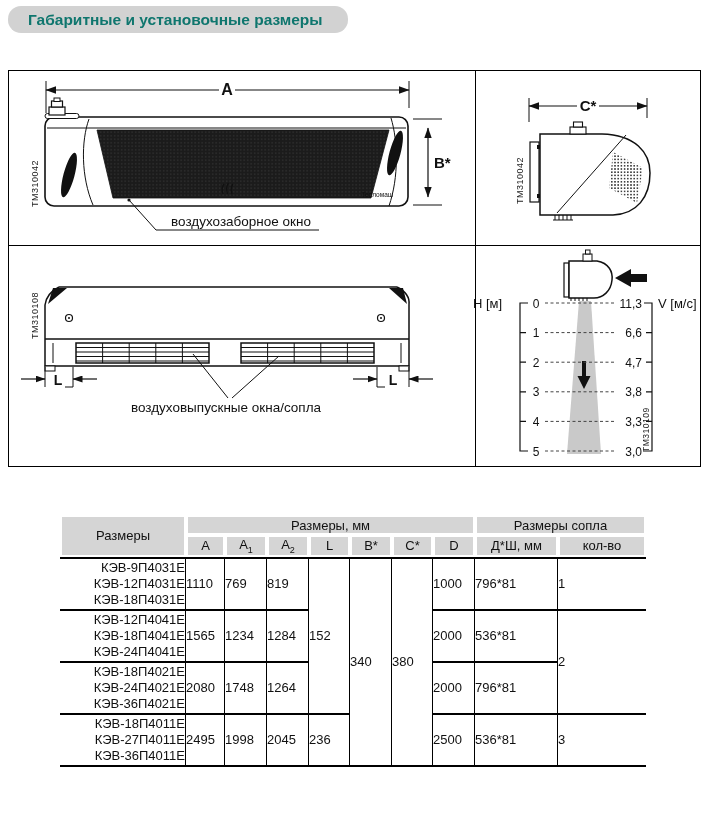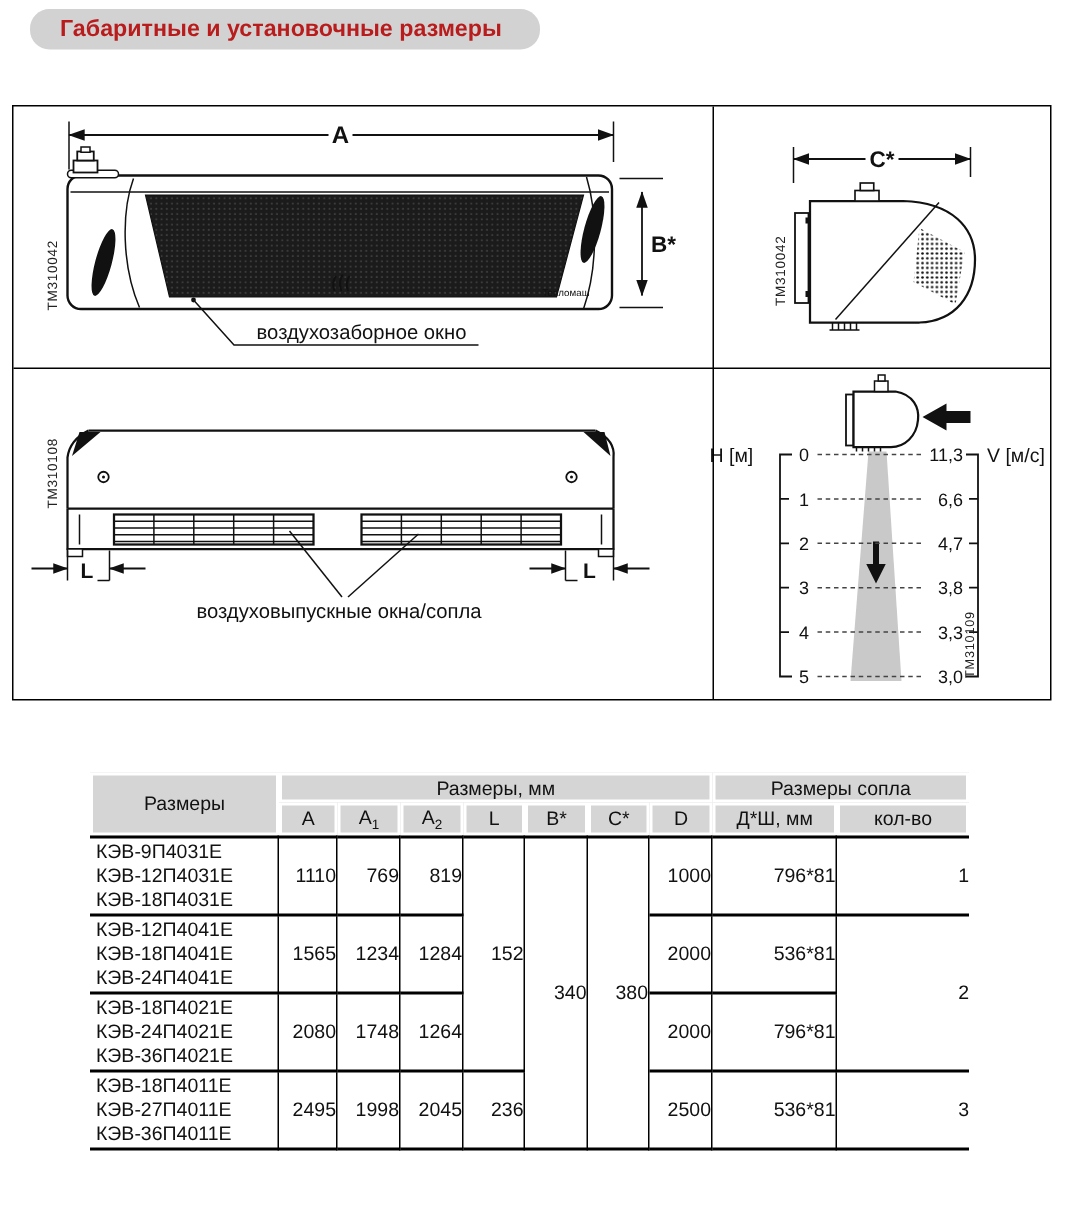--- a/index.html
+++ b/index.html
@@ -1,23 +1,23 @@
 <!DOCTYPE html>
 <html><head>
 <meta charset="utf-8">
 <style>
   html,body{margin:0;padding:0;}
   body{
     width:712px;height:815px;position:relative;background:#ffffff;
     font-family:"Liberation Sans",sans-serif;color:#111;overflow:hidden;
   }
   .title-pill{
-    position:absolute;left:20px;top:6px;width:340px;height:27px;box-sizing:border-box;
+    position:absolute;left:8px;top:6px;width:340px;height:27px;box-sizing:border-box;
     background:#d2d2d2;border-radius:13px;padding-left:20px;
-    font-weight:bold;font-size:15.5px;line-height:27px;color:#b91c1c;
+    font-weight:bold;font-size:15.5px;line-height:27px;color:#0f766e;
   }
   .drawings-box{
     position:absolute;left:8px;top:70px;width:693px;height:397px;
     border:1.5px solid #000;box-sizing:border-box;background:#fff;
   }
   .v-divider{position:absolute;left:465.5px;top:0;bottom:0;width:1.5px;background:#000;}
   .h-divider{position:absolute;left:0;right:0;top:173.5px;height:1.5px;background:#000;}
   .quad{position:absolute;display:block;}
   svg text{font-family:"Liberation Sans",sans-serif;fill:#111;}
   svg .dim{font-size:15px;font-weight:bold;}
@@ -38,25 +38,25 @@
     border-collapse:separate;border-spacing:0;table-layout:fixed;
     font-size:13px;color:#111;
   }
   table.spec th{
     background:#d5d5d5;border:2px solid #fff;font-weight:normal;
     font-size:13px;height:16px;padding:0;text-align:center;vertical-align:middle;
   }
   table.spec th sub{font-size:9px;}
   table.spec td{
     border-right:1px solid #000;border-bottom:2px solid #000;
-    text-align:right;vertical-align:middle;padding:0;height:50px;
+    text-align:left;vertical-align:middle;padding:0;height:50px;
   }
   table.spec tr.first-row td{border-top:2px solid #000;}
   table.spec td.model{
-    text-align:left;padding-left:4px;line-height:16px;border-left:none;
+    text-align:right;padding-left:4px;line-height:16px;border-left:none;
   }
   table.spec td.last{border-right:none;}
   .notes{position:absolute;left:60px;top:770px;font-size:13px;line-height:16.5px;color:#111;}
 </style>
 </head>
 <body>
 
 <div class="title-pill">Габаритные и установочные размеры</div>
 
 <div class="drawings-box">

